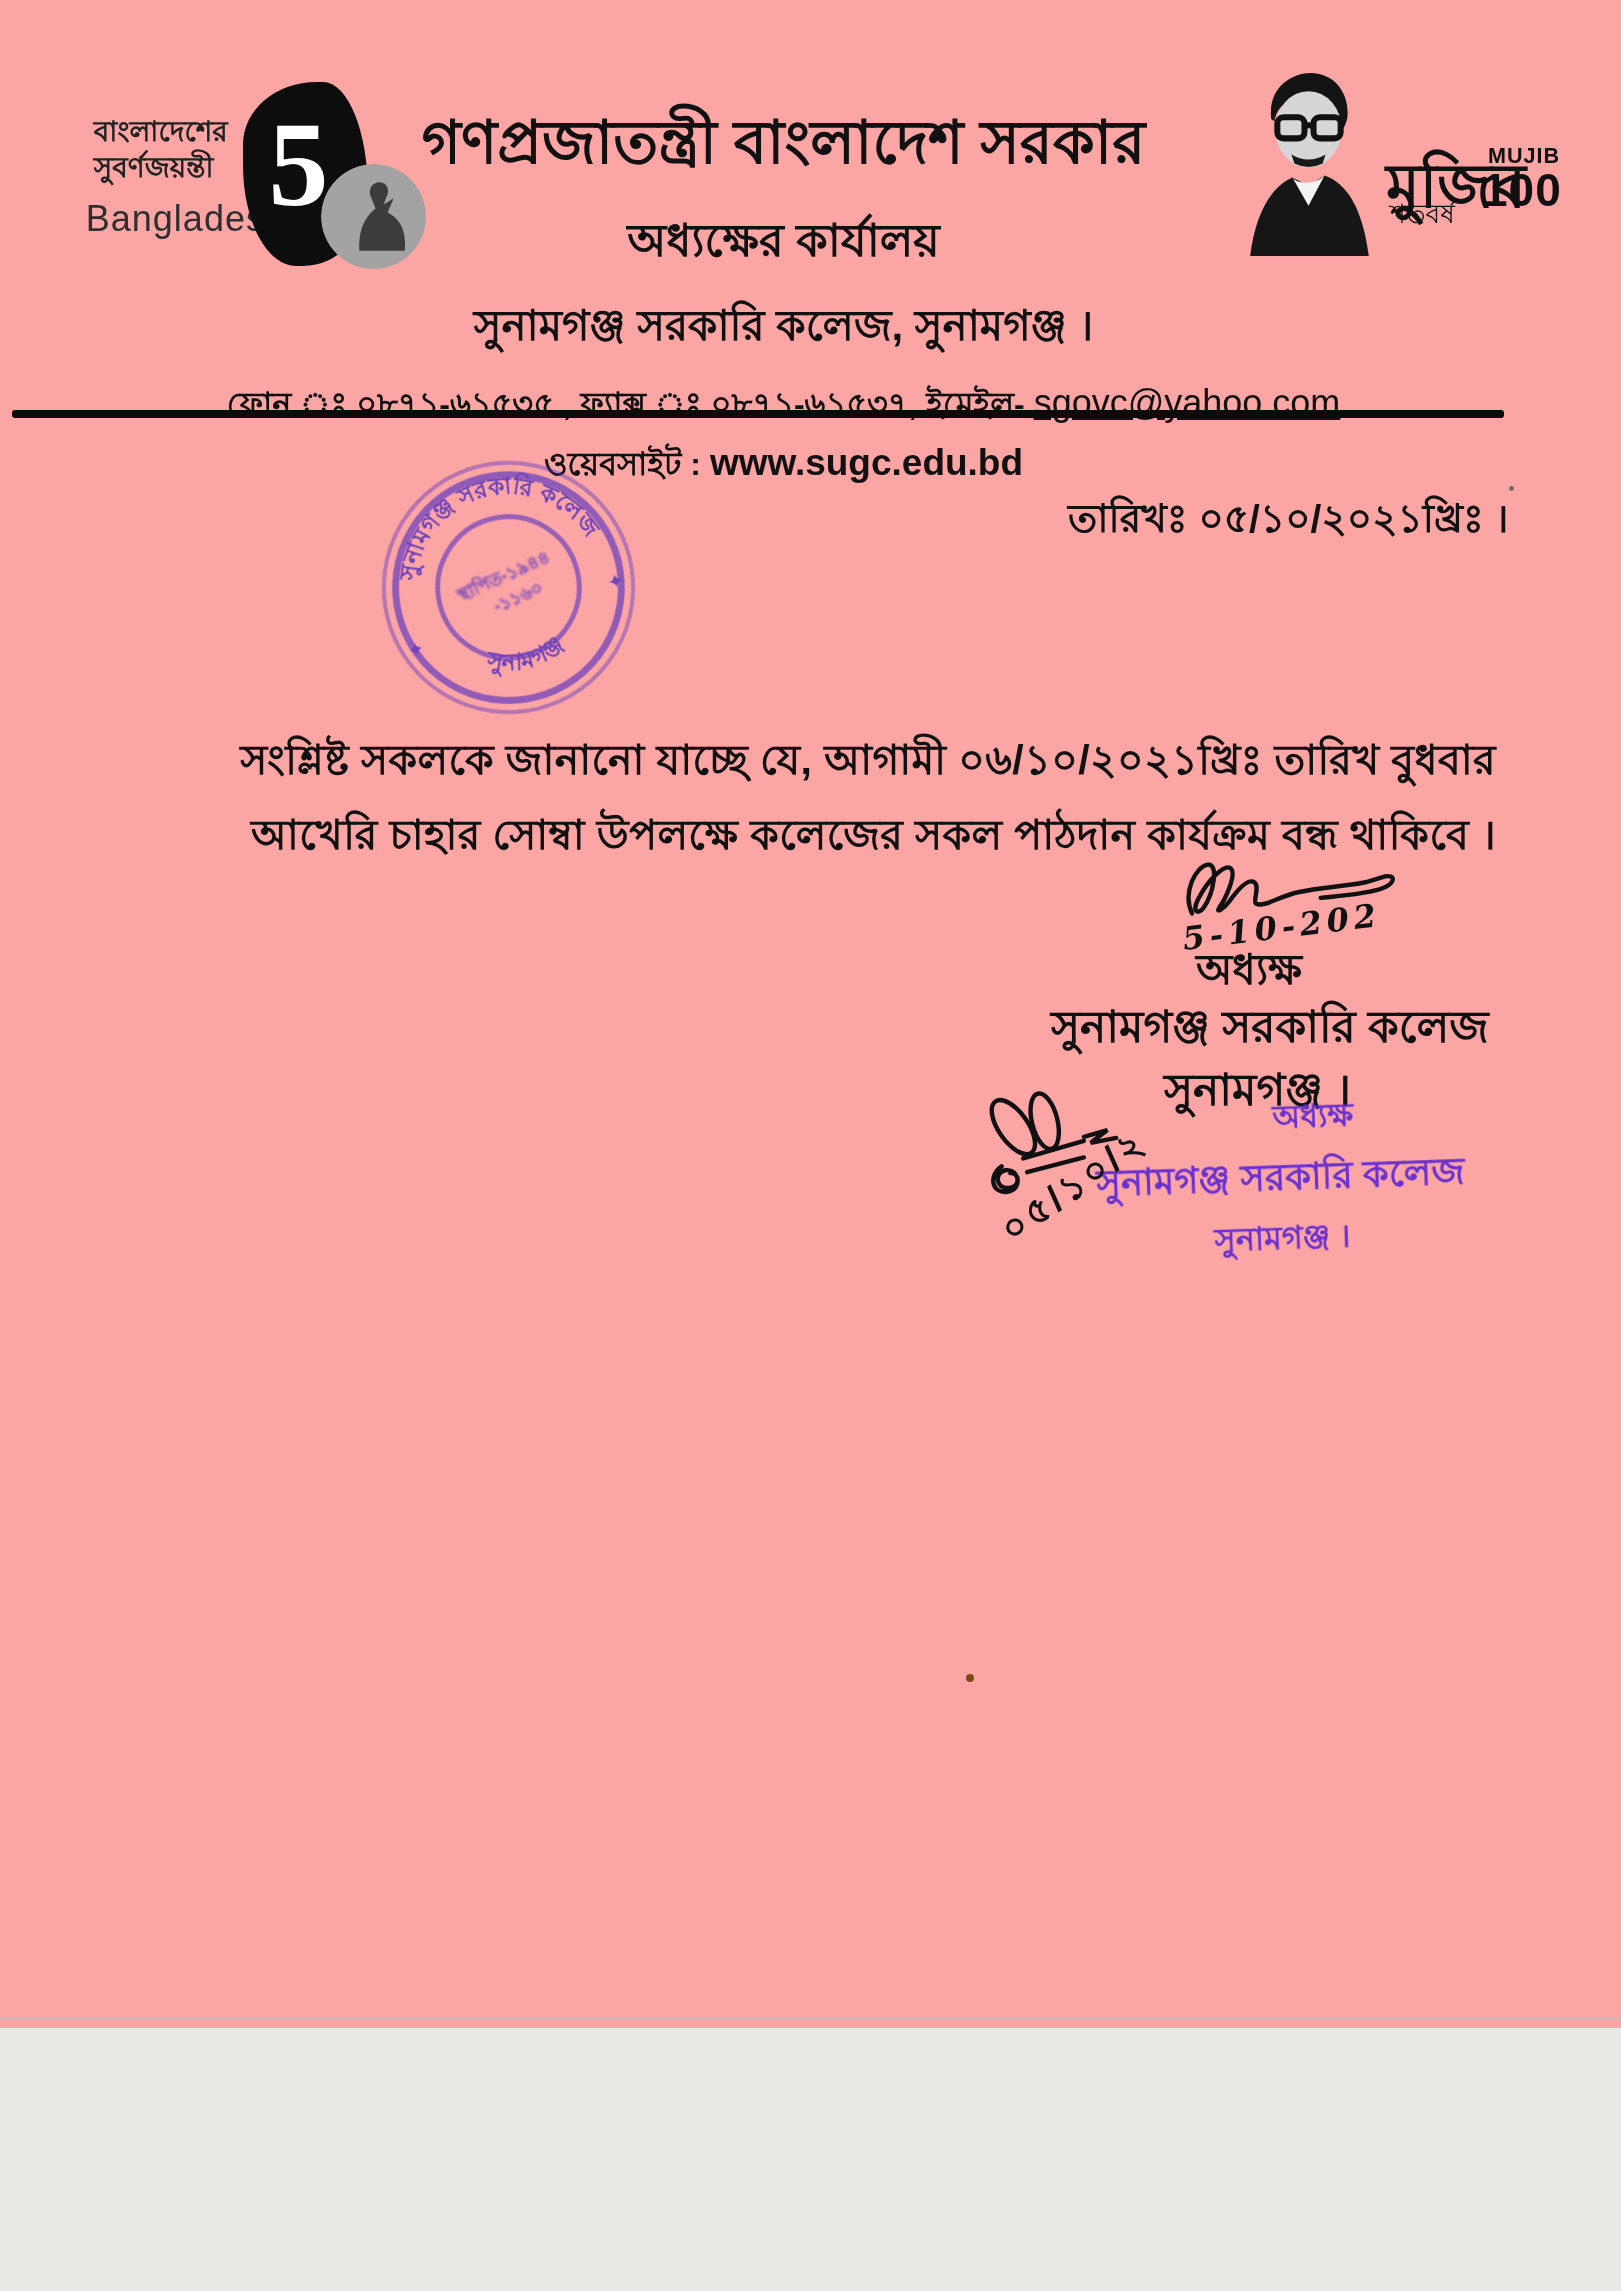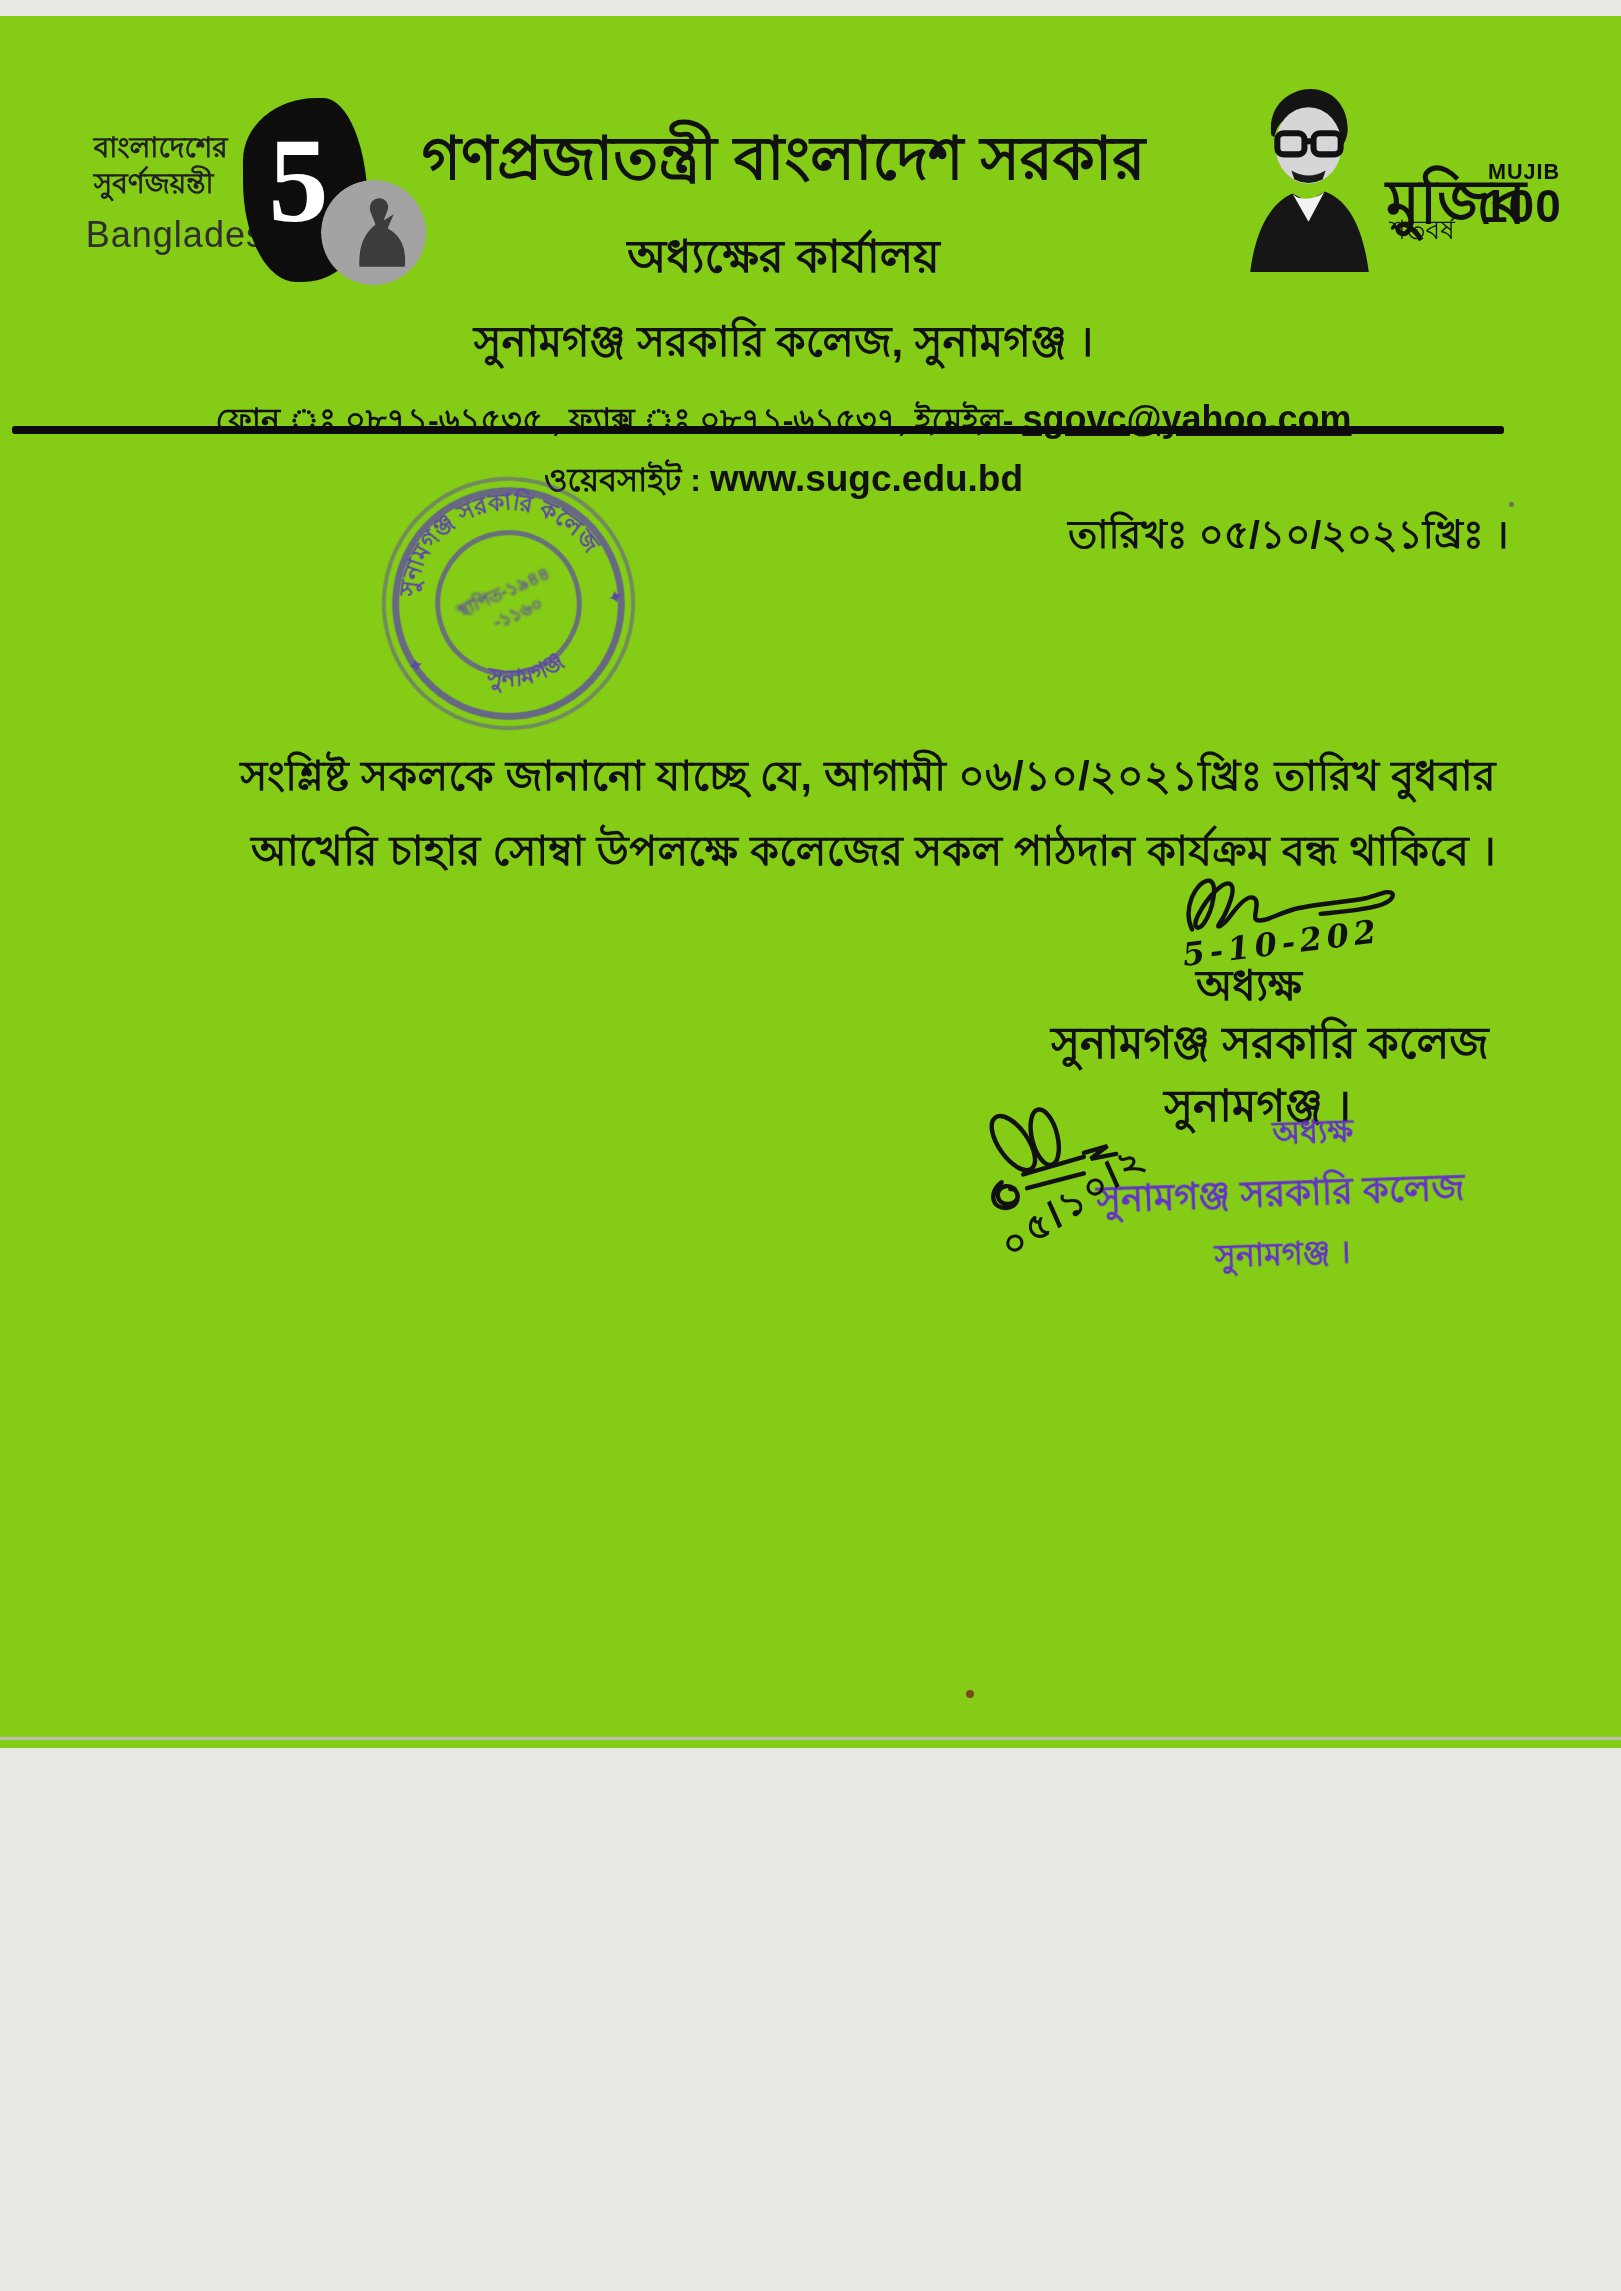--- a/index.html
+++ b/index.html
@@ -1,36 +1,36 @@
 <!DOCTYPE html>
 <html><head>
 <meta charset="utf-8">
 <style>
   html,body{margin:0;padding:0;background:#e8e8e4;}
   .page{
-    position:relative;width:1621px;height:1732px;margin:16px auto;
-    background:#84cc16;color:#111;overflow:hidden;
+    position:relative;width:1621px;height:2028px;margin:0 auto;
+    background:#fca5a5;color:#111;overflow:hidden;
     font-family:"Liberation Sans","DejaVu Sans",sans-serif;
   }
   
   .logo50{position:absolute;left:78px;top:88px;width:333px;height:201px;}
   .logo50-bn{position:absolute;left:15.7px;top:25.5px;font-size:28px;line-height:1.3;color:#222;font-weight:600;}
   .logo50-en{position:absolute;left:7.8px;top:110px;font-size:36px;color:#2e2e2e;letter-spacing:1px;}
   .blob5{position:absolute;left:165px;top:-5.9px;width:125px;height:184px;background:#0d0d0d;
          border-radius:62% 38% 55% 45% / 36% 64% 42% 58%;}
   .blob5 .d{position:absolute;left:25.5px;top:13.7px;font-size:120px;font-weight:800;color:#fff;
             font-family:"Liberation Serif","DejaVu Serif",serif;}
   .circle0{position:absolute;left:243px;top:76px;width:106px;height:106px;border-radius:50%;overflow:hidden;}
 
   .header-center{position:absolute;left:176px;top:96px;width:1215px;text-align:center;}
   .gov{font-size:60px;font-weight:700;}
   .office{font-size:45px;font-weight:700;margin-top:9.8px;}
   .college{font-size:42px;font-weight:700;margin-top:11.8px;}
   .contact{font-size:32px;font-weight:700;margin-top:15.7px;white-space:nowrap;}
-  .contact .email{font-size:36px;font-weight:700;text-decoration:underline;text-decoration-thickness:2.9px;}
+  .contact .email{font-size:36px;font-weight:400;text-decoration:underline;text-decoration-thickness:2.9px;}
   .website-line{font-size:32px;font-weight:700;margin-top:5.9px;}
   .website-line .website{font-size:37px;font-weight:800;}
 
   .mujib{position:absolute;left:1231px;top:65px;width:333px;height:201px;}
   .mj-portrait{position:absolute;left:0;top:0;width:157px;height:191px;}
   .mj-bn-top{position:absolute;left:155px;top:74px;font-size:61px;font-weight:800;}
   .mj-bn-bottom{position:absolute;left:159px;top:129px;font-size:26.5px;font-weight:400;}
   .mj-en-top{position:absolute;left:257px;top:78px;font-size:21.6px;font-weight:800;letter-spacing:1px;}
   .mj-en-bottom{position:absolute;left:251px;top:98px;font-size:46px;font-weight:700;letter-spacing:1px;}
 

